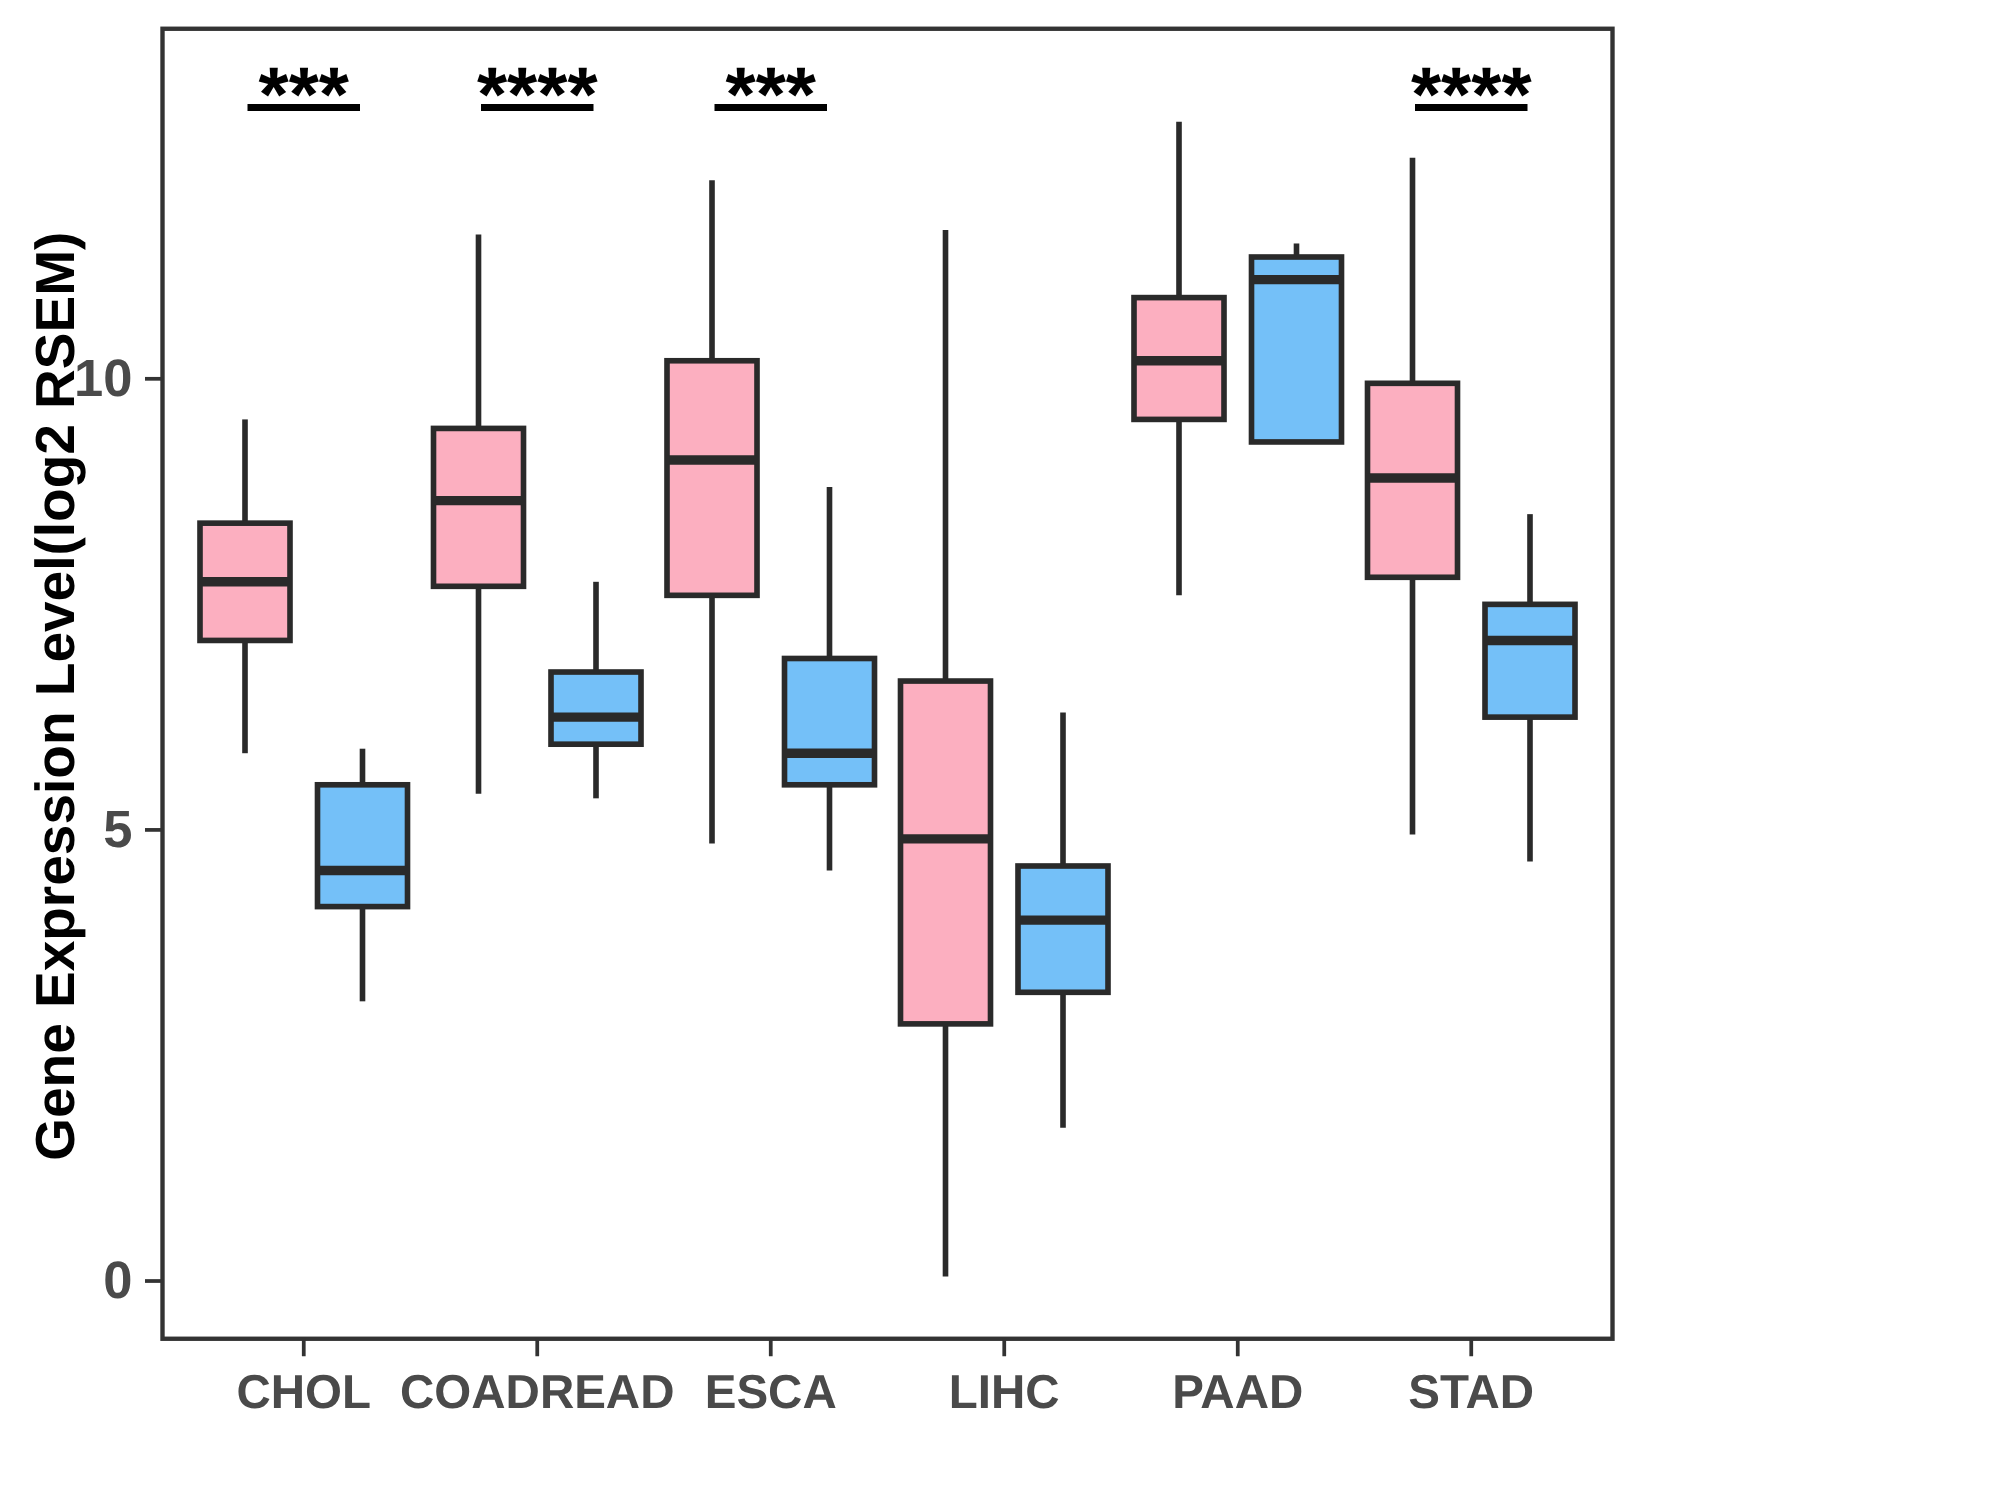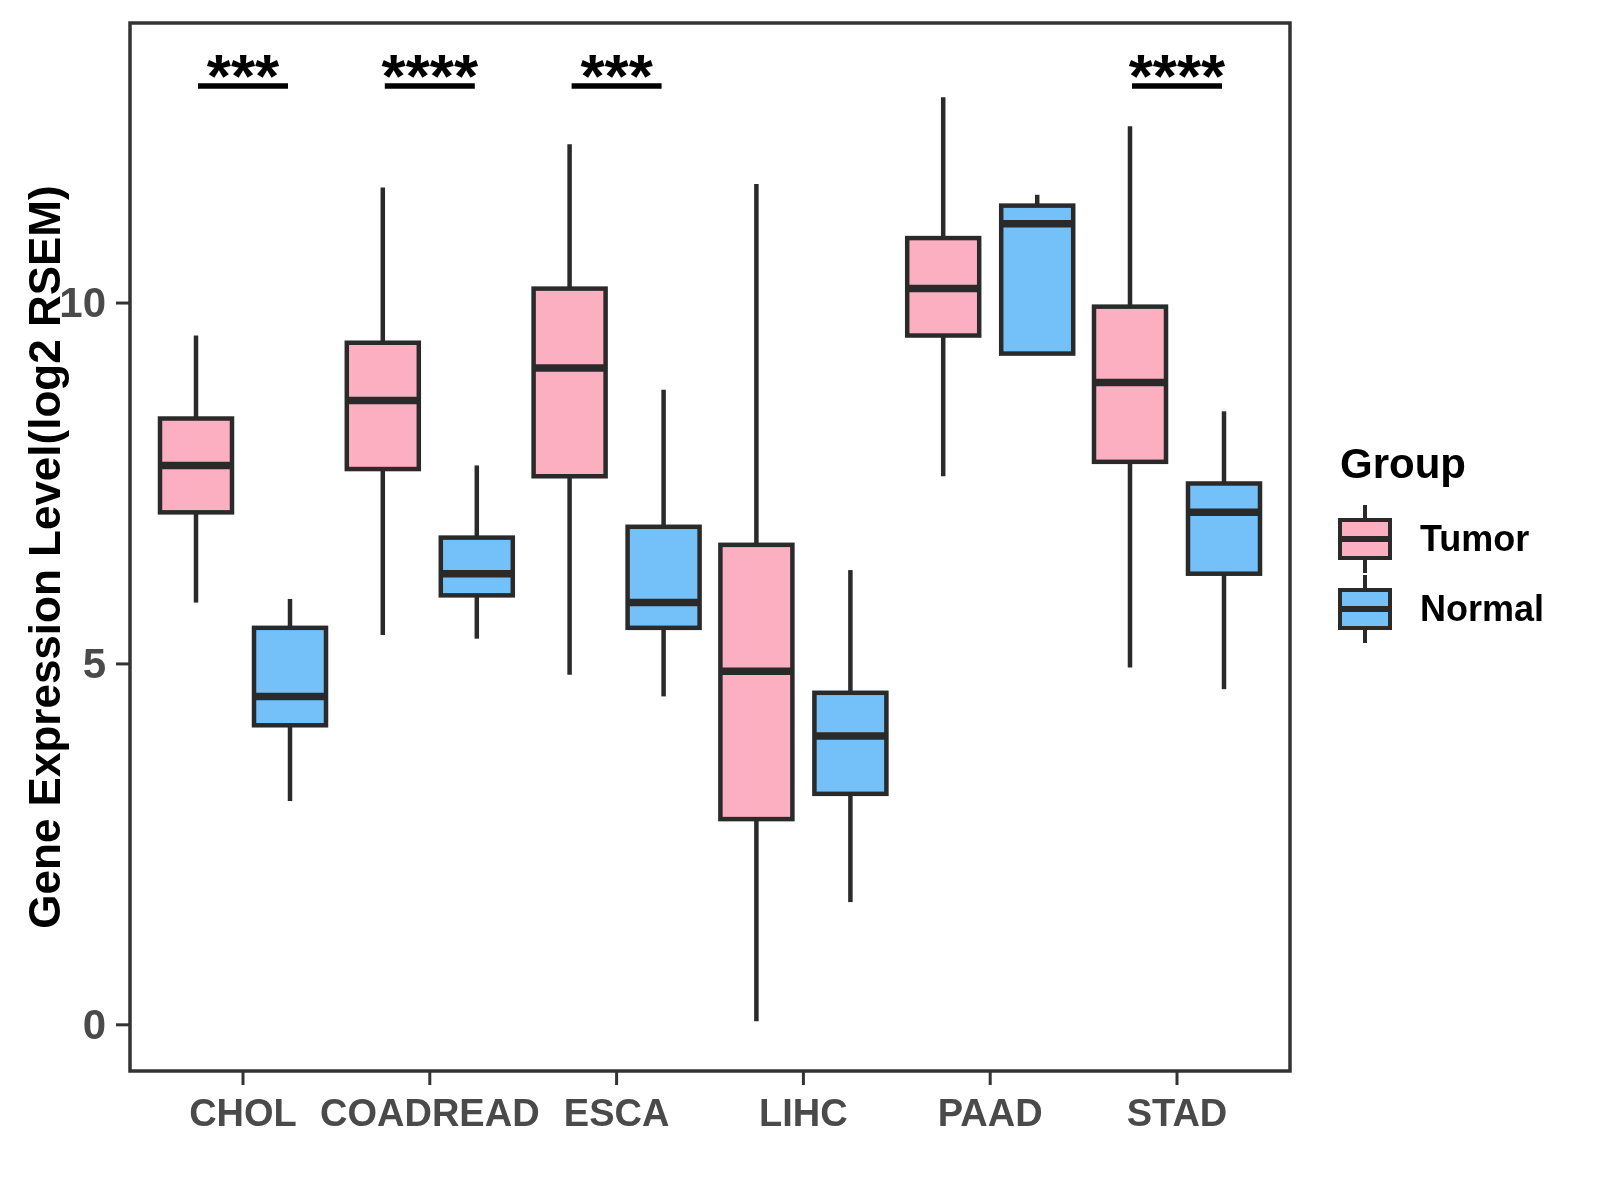--- a/index.html
+++ b/index.html
@@ -166,37 +166,14 @@
       <text x="429.8" y="97" text-anchor="middle" class="sig">****</text>
       <line x1="384.8" x2="474.8" y1="86" y2="86" stroke="#000000" stroke-width="5.5"></line>
       <text x="616.6" y="97" text-anchor="middle" class="sig">***</text>
       <line x1="571.6" x2="661.6" y1="86" y2="86" stroke="#000000" stroke-width="5.5"></line>
       <text x="1177" y="97" text-anchor="middle" class="sig">****</text>
       <line x1="1132" x2="1222" y1="86" y2="86" stroke="#000000" stroke-width="5.5"></line>
     </svg>
 
   <div class="y-axis-title">Gene Expression Level(log2 RSEM)</div>
 
-  <div class="legend">
-    <div class="legend-title">Group</div>
-
-    <div class="legend-item">
-      <svg class="legend-glyph" viewBox="0 0 58 72">
-        <line x1="29" y1="2" x2="29" y2="17" stroke="#2A2A2A" stroke-width="4"></line>
-        <line x1="29" y1="55" x2="29" y2="70" stroke="#2A2A2A" stroke-width="4"></line>
-        <rect x="4" y="17" width="50" height="38" stroke="#2A2A2A" stroke-width="4" fill="#FCAFC0"></rect>
-        <line x1="4" y1="36" x2="54" y2="36" stroke="#2A2A2A" stroke-width="6"></line>
-      </svg>
-      <span class="legend-label">Tumor</span>
-    </div>
-
-    <div class="legend-item">
-      <svg class="legend-glyph" viewBox="0 0 58 72">
-        <line x1="29" y1="2" x2="29" y2="17" stroke="#2A2A2A" stroke-width="4"></line>
-        <line x1="29" y1="55" x2="29" y2="70" stroke="#2A2A2A" stroke-width="4"></line>
-        <rect x="4" y="17" width="50" height="38" stroke="#2A2A2A" stroke-width="4" fill="#74C0F8"></rect>
-        <line x1="4" y1="36" x2="54" y2="36" stroke="#2A2A2A" stroke-width="6"></line>
-      </svg>
-      <span class="legend-label">Normal</span>
-    </div>
-  </div>
 
 </div>
 
 </body></html>

